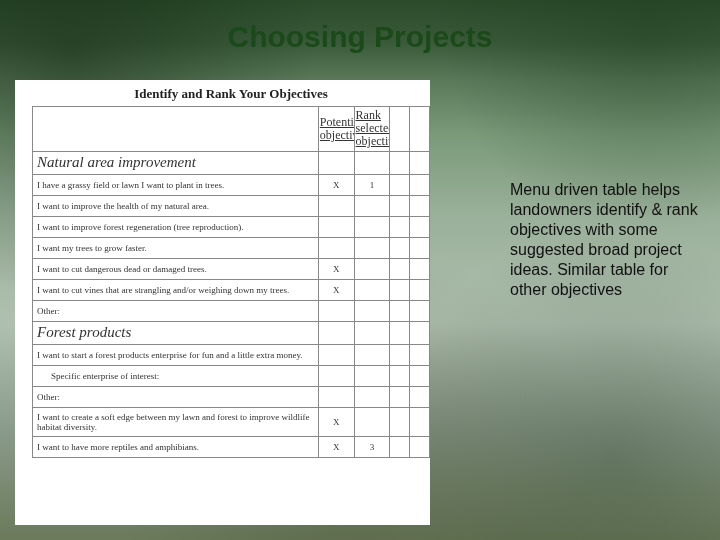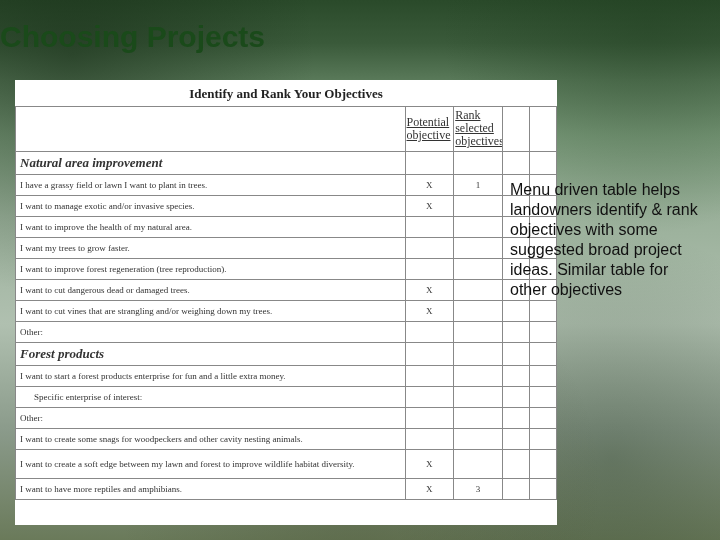--- a/index.html
+++ b/index.html
@@ -26,32 +26,34 @@
       radial-gradient(circle at 10% 10%, rgba(20,40,20,0.5), transparent 30%),
       radial-gradient(circle at 90% 5%, rgba(30,60,30,0.4), transparent 25%),
       radial-gradient(circle at 50% 90%, rgba(60,70,40,0.3), transparent 40%),
       radial-gradient(circle at 85% 85%, rgba(30,50,30,0.3), transparent 30%);
   }
   .title {
     position: absolute;
     top: 20px;
     left: 0;
     width: 100%;
+    text-align: center;
     font-size: 30px;
     font-weight: bold;
     color: #1a4a1a;
     font-family: Arial, sans-serif;
   }
   .table-box {
     position: absolute;
     top: 80px;
     left: 15px;
-    width: 542px;
+    width: 398px;
     height: 445px;
     background: #fff;
+    padding-left: 17px;
   }
   .table-header {
     text-align: center;
     font-family: Georgia, serif;
     font-weight: bold;
     font-size: 13px;
     color: #222;
     padding: 6px 0 4px 0;
   }
   table {
@@ -77,22 +79,22 @@
     line-height: 1.1;
     text-decoration: underline;
   }
   .col-desc { width: 72%; }
   .col-pot  { width: 9%; }
   .col-rank { width: 9%; }
   .col-sp1  { width: 5%; }
   .col-sp2  { width: 5%; }
   td.section {
     font-style: italic;
-    font-weight: bold;
-    font-size: 13px;
+    font-weight: normal;
+    font-size: 15px;
     height: 18px;
   }
   td.center { text-align: center; }
   td.indent { padding-left: 18px; }
   tr.tall td { height: 24px; }
   .side-text {
     position: absolute;
     top: 180px;
     left: 510px;
     width: 190px;
@@ -138,48 +140,41 @@
             <td></td>
           </tr>
           <tr>
             <td>I have a grassy field or lawn I want to plant in trees.</td>
             <td class="center">X</td>
             <td class="center">1</td>
             <td></td>
             <td></td>
           </tr>
           <tr>
-            <td>I want to manage exotic and/or invasive species.</td>
-            <td class="center">X</td>
-            <td class="center"></td>
-            <td></td>
-            <td></td>
-          </tr>
-          <tr>
             <td>I want to improve the health of my natural area.</td>
             <td class="center"></td>
             <td class="center"></td>
             <td></td>
             <td></td>
           </tr>
           <tr>
+            <td>I want to improve forest regeneration (tree reproduction).</td>
+            <td class="center"></td>
+            <td class="center"></td>
+            <td></td>
+            <td></td>
+          </tr>
+          <tr>
             <td>I want my trees to grow faster.</td>
             <td class="center"></td>
             <td class="center"></td>
             <td></td>
             <td></td>
           </tr>
           <tr>
-            <td>I want to improve forest regeneration (tree reproduction).</td>
-            <td class="center"></td>
-            <td class="center"></td>
-            <td></td>
-            <td></td>
-          </tr>
-          <tr>
             <td>I want to cut dangerous dead or damaged trees.</td>
             <td class="center">X</td>
             <td class="center"></td>
             <td></td>
             <td></td>
           </tr>
           <tr>
             <td>I want to cut vines that are strangling and/or weighing down my trees.</td>
             <td class="center">X</td>
             <td class="center"></td>
@@ -209,27 +204,20 @@
           </tr>
           <tr>
             <td class="indent">Specific enterprise of interest:</td>
             <td class="center"></td>
             <td class="center"></td>
             <td></td>
             <td></td>
           </tr>
           <tr>
             <td>Other:</td>
-            <td class="center"></td>
-            <td class="center"></td>
-            <td></td>
-            <td></td>
-          </tr>
-          <tr>
-            <td>I want to create some snags for woodpeckers and other cavity nesting animals.</td>
             <td class="center"></td>
             <td class="center"></td>
             <td></td>
             <td></td>
           </tr>
           <tr class="tall">
             <td>I want to create a soft edge between my lawn and forest to improve wildlife habitat diversity.</td>
             <td class="center">X</td>
             <td class="center"></td>
             <td></td>

